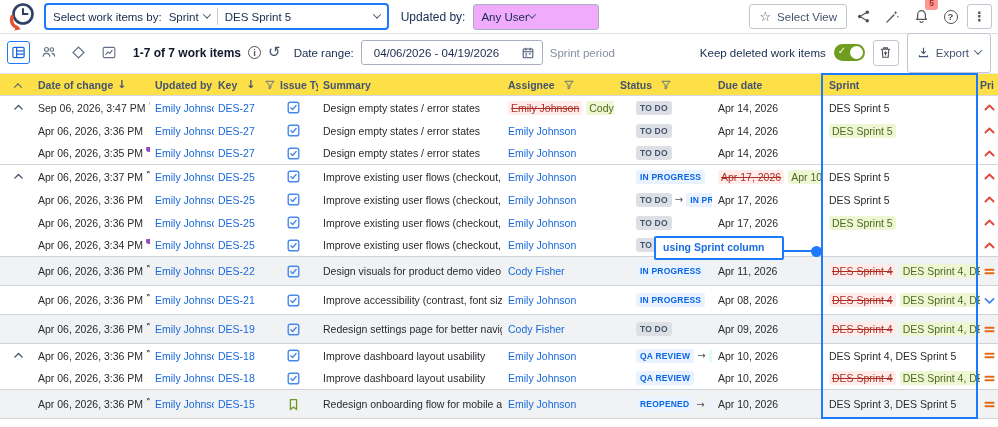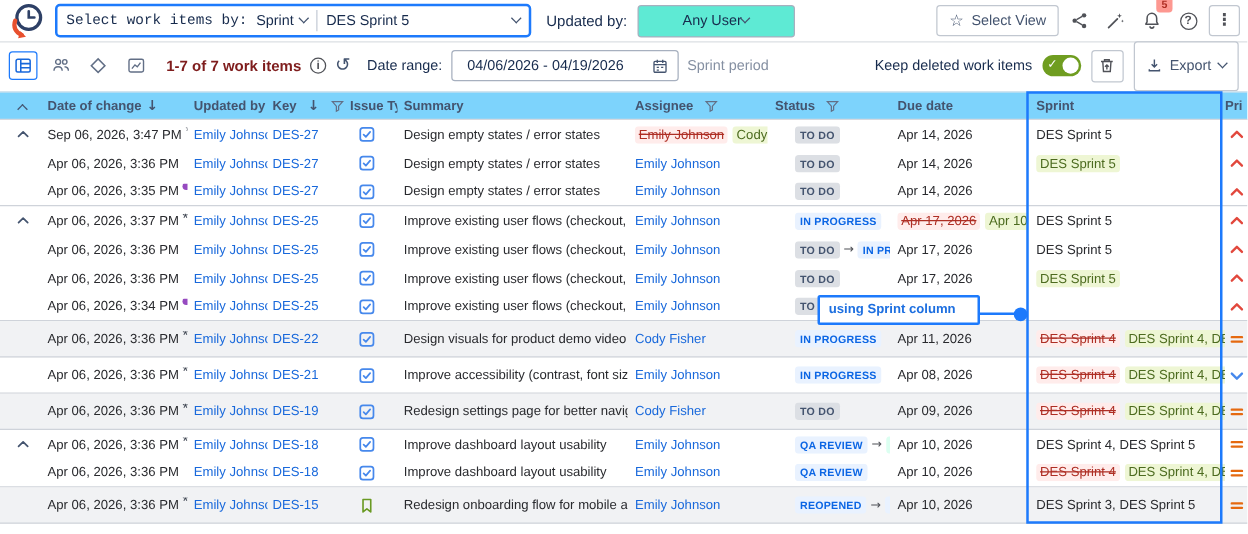--- a/index.html
+++ b/index.html
@@ -8,64 +8,64 @@
     position: relative; width: 998px; height: 427px; background: #fff;
     font-family: "Liberation Sans", sans-serif; overflow: hidden; color: #172b4d;
   }
   
   .topbar { position: absolute; top: 0; left: 0; right: 0; height: 34px;
     display: flex; align-items: center; gap: 8px; padding: 0 6px;
     border-bottom: 1px solid #dcdfe4; }
   .logo { width: 30px; height: 32px; flex: 0 0 auto; }
   .filter-group { display: flex; align-items: center; gap: 7px; height: 27px;
     border: 2px solid #1d7afc; border-radius: 4px; padding: 0 7px; background: #fff; }
-  .filter-group .lbl { font-size: 11.5px; color: #172b4d; white-space: nowrap; font-family: Liberation Mono, monospace; }
+  .filter-group .lbl { font-size: 11.5px; color: #172b4d; white-space: nowrap; }
   .mini-dd { display: flex; align-items: center; gap: 5px; font-size: 11.5px; color: #172b4d; cursor: pointer; white-space: nowrap; }
   .vdiv { width: 1px; height: 17px; background: #c5cbd6; }
   .chev { width: 6px; height: 6px; border-right: 1.4px solid #44546f; border-bottom: 1.4px solid #44546f;
     display: inline-block; transform: rotate(45deg) translate(-1px,-1px); margin-top: -2px; }
   .chev-up { transform: rotate(-135deg) translate(-1px,-1px); margin-top: 3px; }
   .sprint-value { width: 155px; display: flex; justify-content: space-between; align-items: center; font-size: 11.5px; }
   .upd-label { font-size: 12px; color: #172b4d; margin-left: 4px; white-space: nowrap; }
-  .select-box { display: flex; align-items: center; justify-content: center; width: 126px; height: 26px;
-    border: 1px solid #a7b0bf; border-radius: 3px; padding: 0 20px; font-size: 11.5px; background: #5eead4; cursor: pointer; }
+  .select-box { display: flex; align-items: center; justify-content: flex-start; width: 126px; height: 26px;
+    border: 1px solid #a7b0bf; border-radius: 3px; padding: 0 7px; font-size: 11.5px; background: #f0abfc; cursor: pointer; }
   .top-right { margin-left: auto; display: flex; align-items: center; gap: 4px; }
   .btn-outline { display: flex; align-items: center; gap: 6px; height: 25px; padding: 0 9px;
     border: 1px solid #c1c7d0; border-radius: 3px; background: #fff; font-size: 11.5px; color: #44546f; font-weight: 500; cursor: pointer; }
   .icon-btn { width: 25px; height: 25px; display: flex; align-items: center; justify-content: center; cursor: pointer; background:#fff; border:none; }
   .icon-btn.bordered { border: 1px solid #c1c7d0; border-radius: 3px; }
   .star-glyph { font-size: 13px; color: #44546f; line-height: 1; }
   .bell-wrap { position: relative; }
   .notif-badge { position: absolute; top: -7px; right: -4px; background: #fd9891; color: #ae2e24;
     font-size: 8.5px; font-weight: bold; padding: 1px 4px; border-radius: 3px; line-height: 1.3; }
   .circ { width: 14px; height: 14px; border-radius: 50%; border: 1.4px solid #505258; color: #505258;
     display: flex; align-items: center; justify-content: center; font-size: 9.5px; font-weight: bold; line-height: 1; }
   .dots-glyph { font-size: 13px; color: #505258; font-weight: bold; font-family: "DejaVu Sans", sans-serif; }
   
   .toolbar { position: absolute; top: 37px; left: 0; right: 0; height: 31px;
     display: flex; align-items: center; gap: 7px; padding: 0 7px; }
   .view-btn { width: 23px; height: 23px; display: flex; align-items: center; justify-content: center; cursor: pointer; background: #fff; border: none; border-radius: 3px; }
   .view-btn.selected { border: 1.5px solid #1d7afc; }
-  .count-text { font-size: 12px; font-weight: bold; color: #7f1d1d; margin-left: 6px; white-space: nowrap; }
+  .count-text { font-size: 12px; font-weight: bold; color: #0f172a; margin-left: 6px; white-space: nowrap; }
   .refresh-glyph { font-size: 15px; color: #44546f; font-family: "DejaVu Sans", sans-serif; line-height: 1; cursor: pointer; }
   .dr-label { font-size: 11.5px; color: #172b4d; margin-left: 6px; white-space: nowrap; }
   .date-input { display: flex; align-items: center; justify-content: space-between; width: 182px; height: 25px;
     border: 1px solid #a7b0bf; border-radius: 3px; padding: 0 7px 0 12px; font-size: 11.5px; color: #172b4d; cursor: text; background:#fff; }
   .period-hint { font-size: 11.5px; color: #8590a2; white-space: nowrap; }
   .toolbar-right { margin-left: auto; display: flex; align-items: center; gap: 8px; }
   .keep-label { font-size: 11.5px; color: #172b4d; white-space: nowrap; }
   .toggle { position: relative; width: 31px; height: 17px; border-radius: 9px; background: #6f9d20; cursor: pointer; flex: 0 0 auto; }
   .toggle .knob { position: absolute; right: 2px; top: 2px; width: 13px; height: 13px; border-radius: 50%; background: #fff; }
   .toggle .tick { position: absolute; left: 4px; top: 1px; color: #fff; font-size: 10px; }
   .sq-btn { width: 26px; height: 26px; display: flex; align-items: center; justify-content: center;
     border: 1px solid #c1c7d0; border-radius: 3px; background: #fff; cursor: pointer; }
   
   .tbl { position: absolute; top: 73px; left: 0; width: 998px; }
   .grid-row { display: grid; grid-template-columns: 36px 114px 64px 64px 40px 184px 112px 98px 110px 158px 18px; align-items: center; }
-  .thead { height: 23px; background: #7dd3fc; border-bottom: 1px solid #d5d8de; border-top: 1px solid #e4e6ea; }
+  .thead { height: 23px; background: #fde047; border-bottom: 1px solid #d5d8de; border-top: 1px solid #e4e6ea; }
   .th { font-size: 10.5px; font-weight: bold; color: #44546f; display: flex; align-items: center; gap: 4px; white-space: nowrap; overflow: hidden; }
   .sort-arrow { font-family: "DejaVu Sans", sans-serif; font-size: 11px; color: #44546f; }
   .trow { height: 23px; }
   .trow.tall { height: 29px; }
   .trow.shaded { background: #f1f2f4; }
   .trow.sep-strong { border-bottom: 1px solid #cfd3da; }
   .cell { font-size: 10.5px; color: #292a2e; white-space: nowrap; overflow: hidden; display: flex; align-items: center; }
   .c1 { justify-content: center; }
   .c-date { padding-left: 2px; gap: 3px; }
   .c-upd { padding-left: 5px; }

